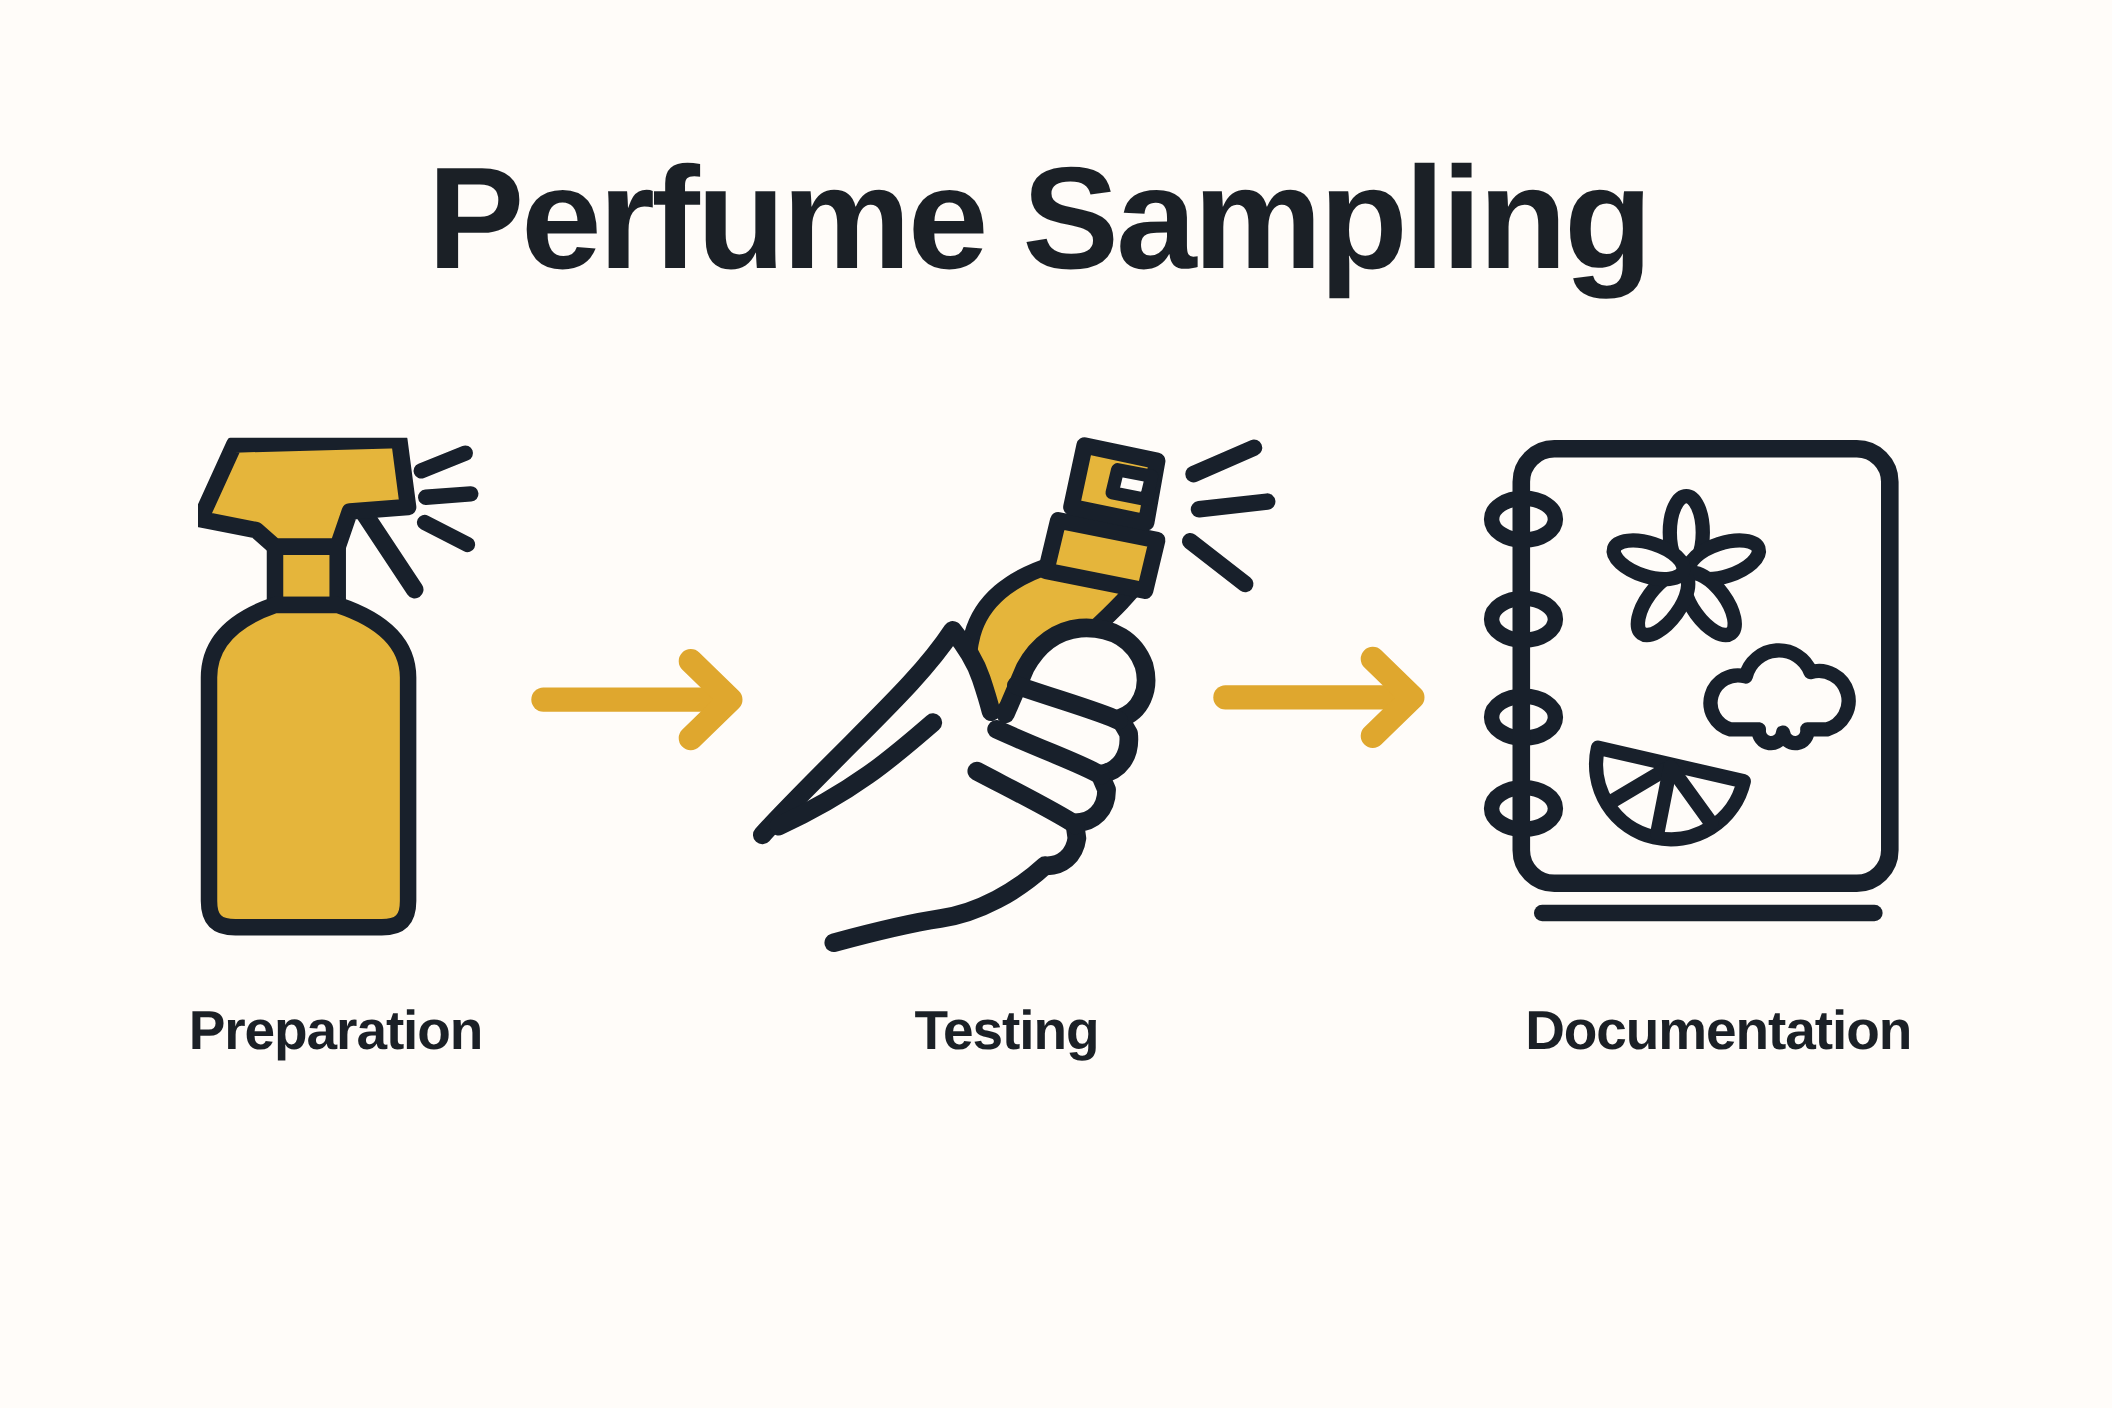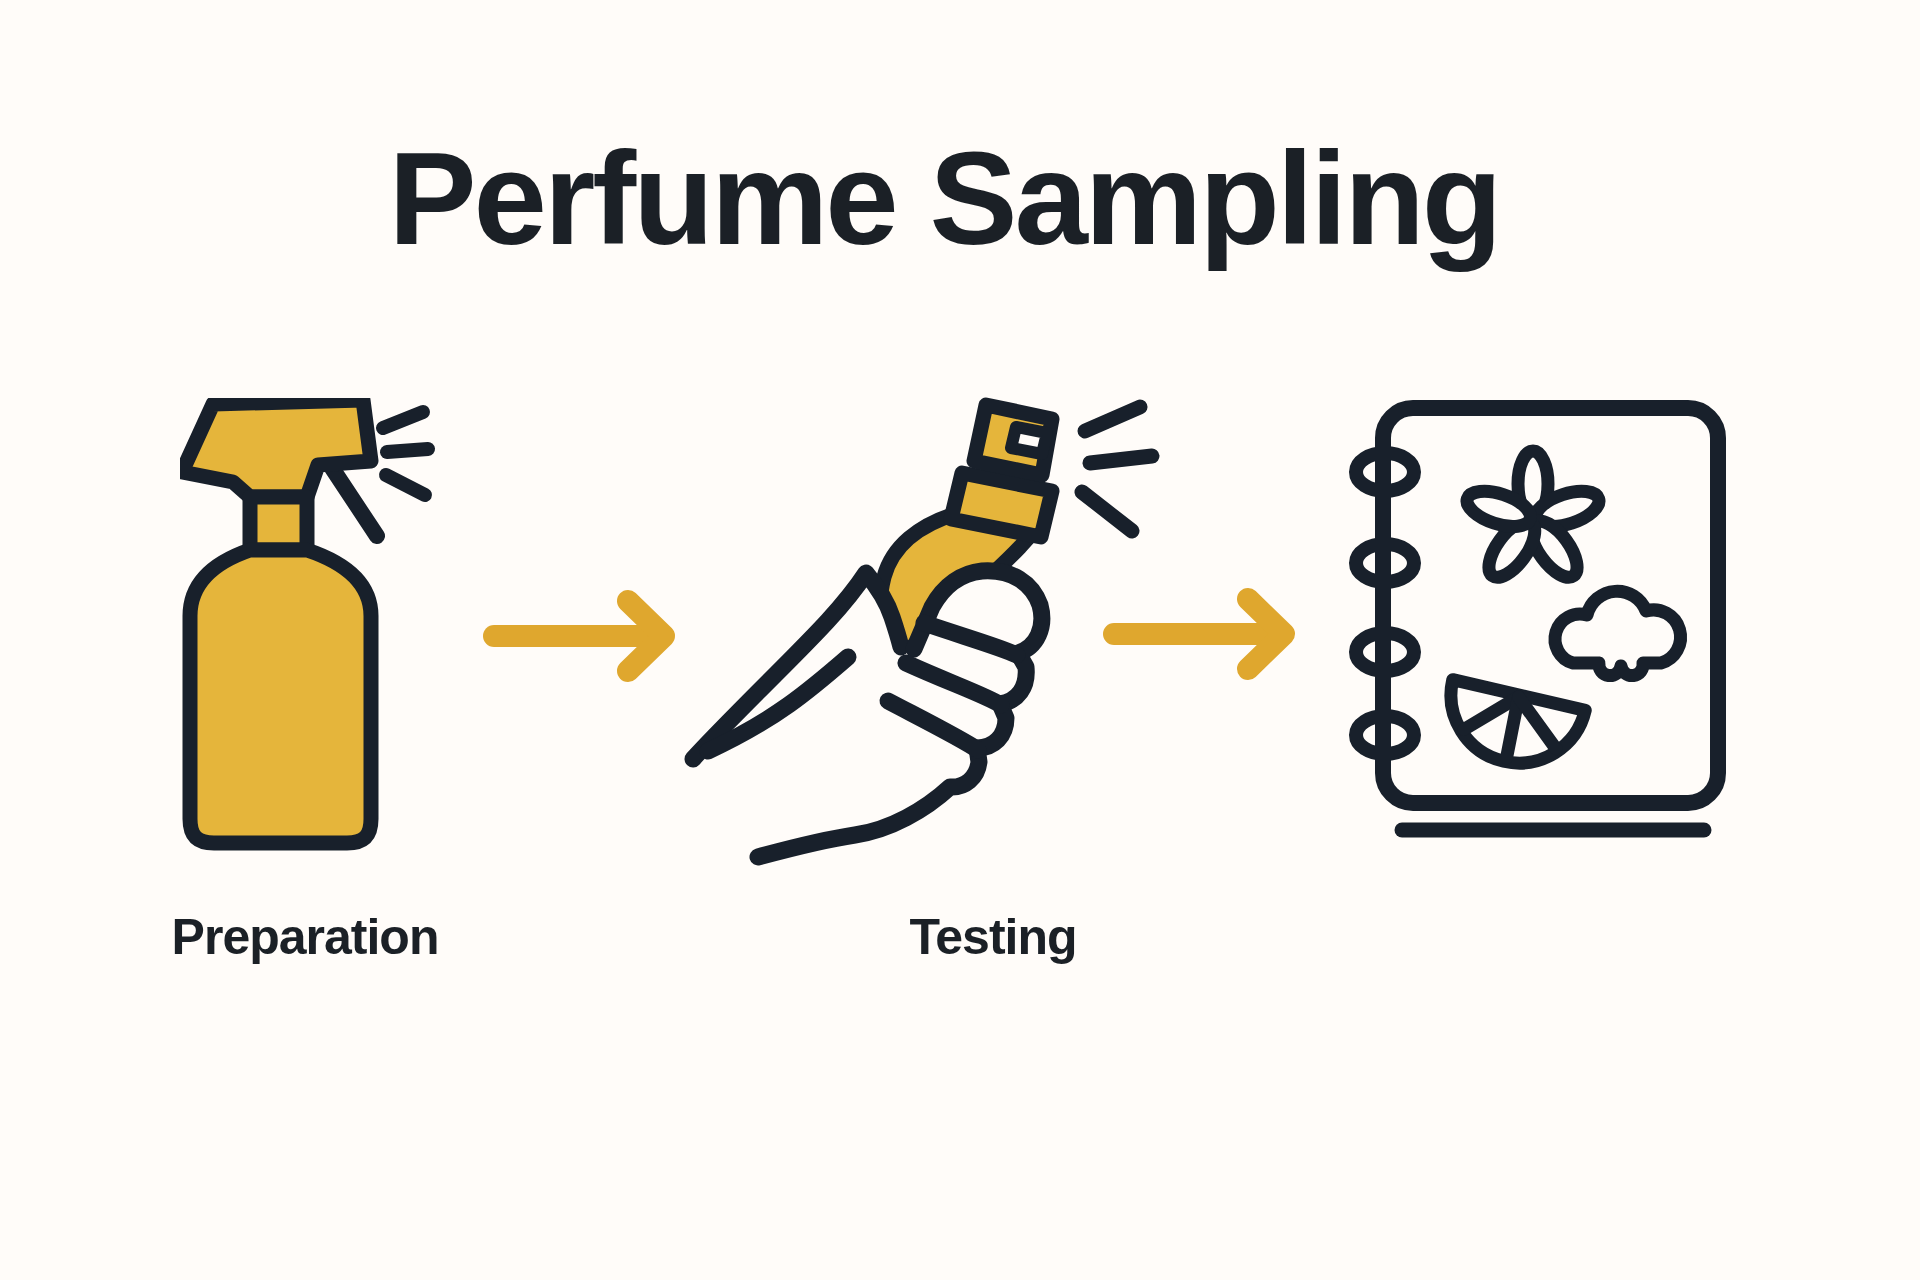--- a/index.html
+++ b/index.html
@@ -41,21 +41,21 @@
     position:absolute;
     top:908px;
     transform:translateX(-50%);
     font-size:50px;
     font-weight:700;
     letter-spacing:-1px;
     color:var(--text);
     white-space:nowrap;
   }
   .label-preparation{left:305px;}
-  .label-testing{left:993px;}
+  .label-testing{left:915px;}
   .label-documentation{left:1562px;}
 </style>
 </head>
 <body>
 
 <div class="canvas">
 
   <div class="title">Perfume Sampling</div>
 
   <svg class="icon icon-spray-bottle" viewBox="0 0 260 470" aria-hidden="true">
@@ -162,14 +162,15 @@
         <path d="M -68 0 L 68 0 A 68 68 0 0 1 -68 0 Z"></path>
         <path d="M 0 2 L -46 46"></path>
         <path d="M 0 2 L 2 64"></path>
         <path d="M 0 2 L 48 44"></path>
       </g>
     </g>
   </svg>
 
   <div class="step-label label-preparation">Preparation</div>
   <div class="step-label label-testing">Testing</div>
+  <div class="step-label label-documentation">Documentation</div>
 
 </div>
 
 </body></html>

